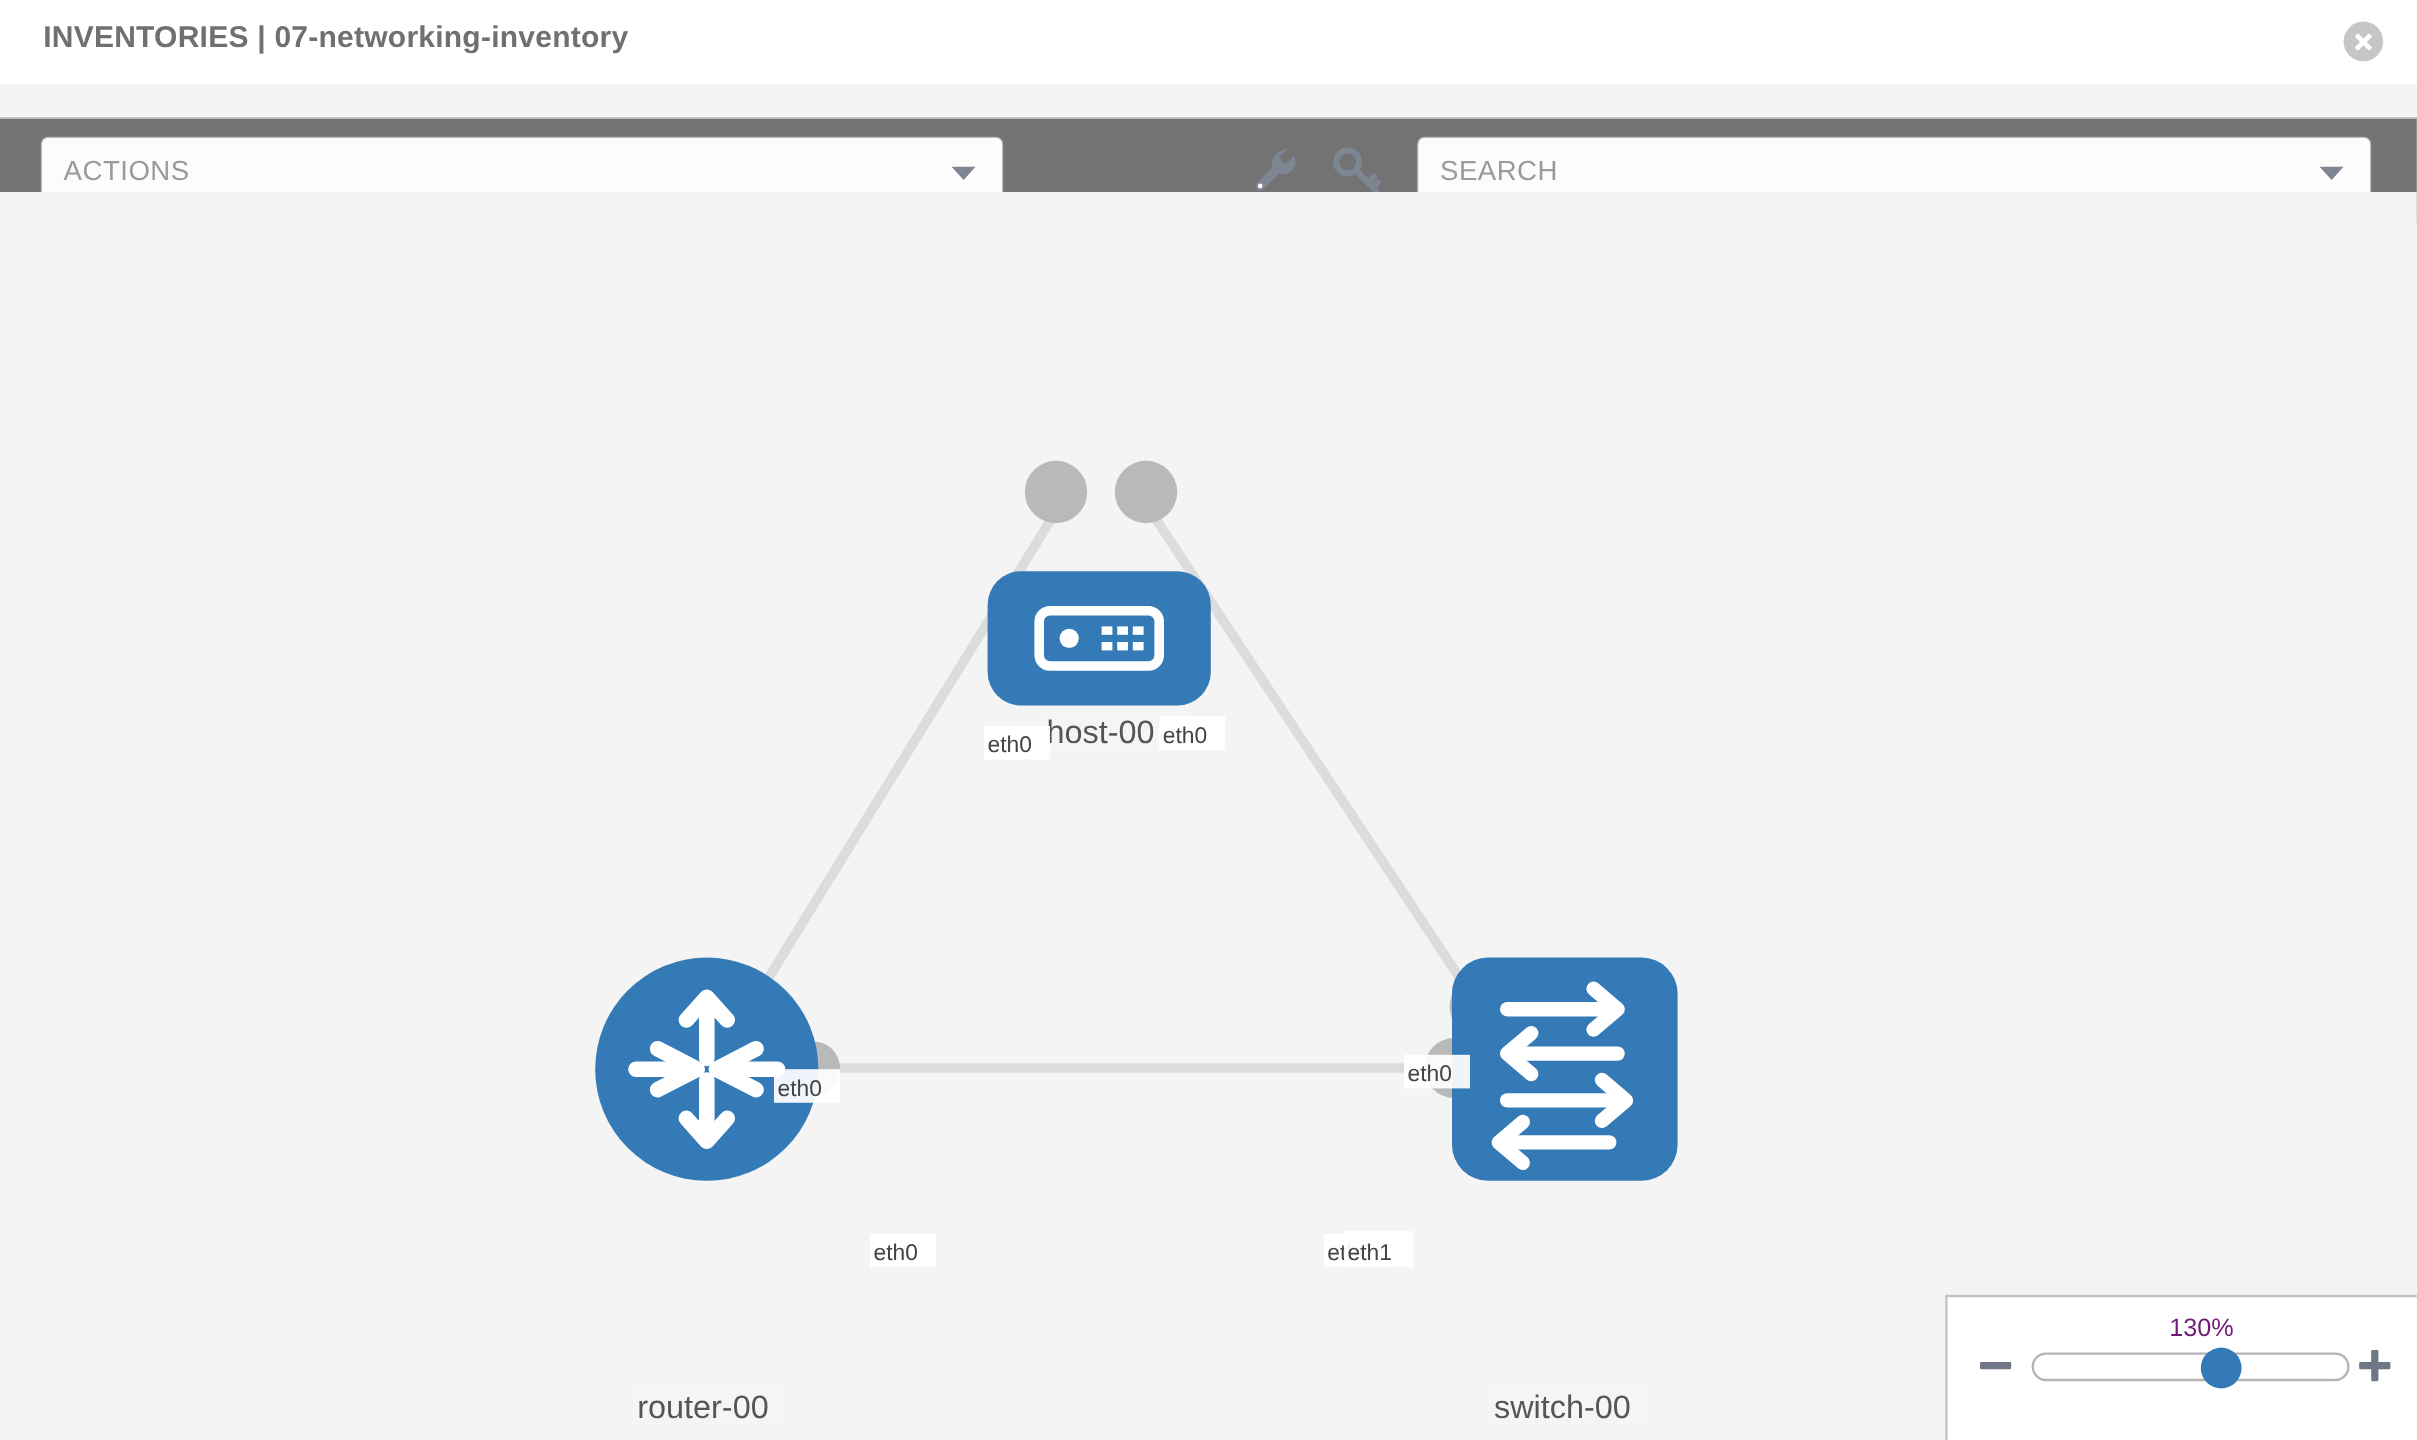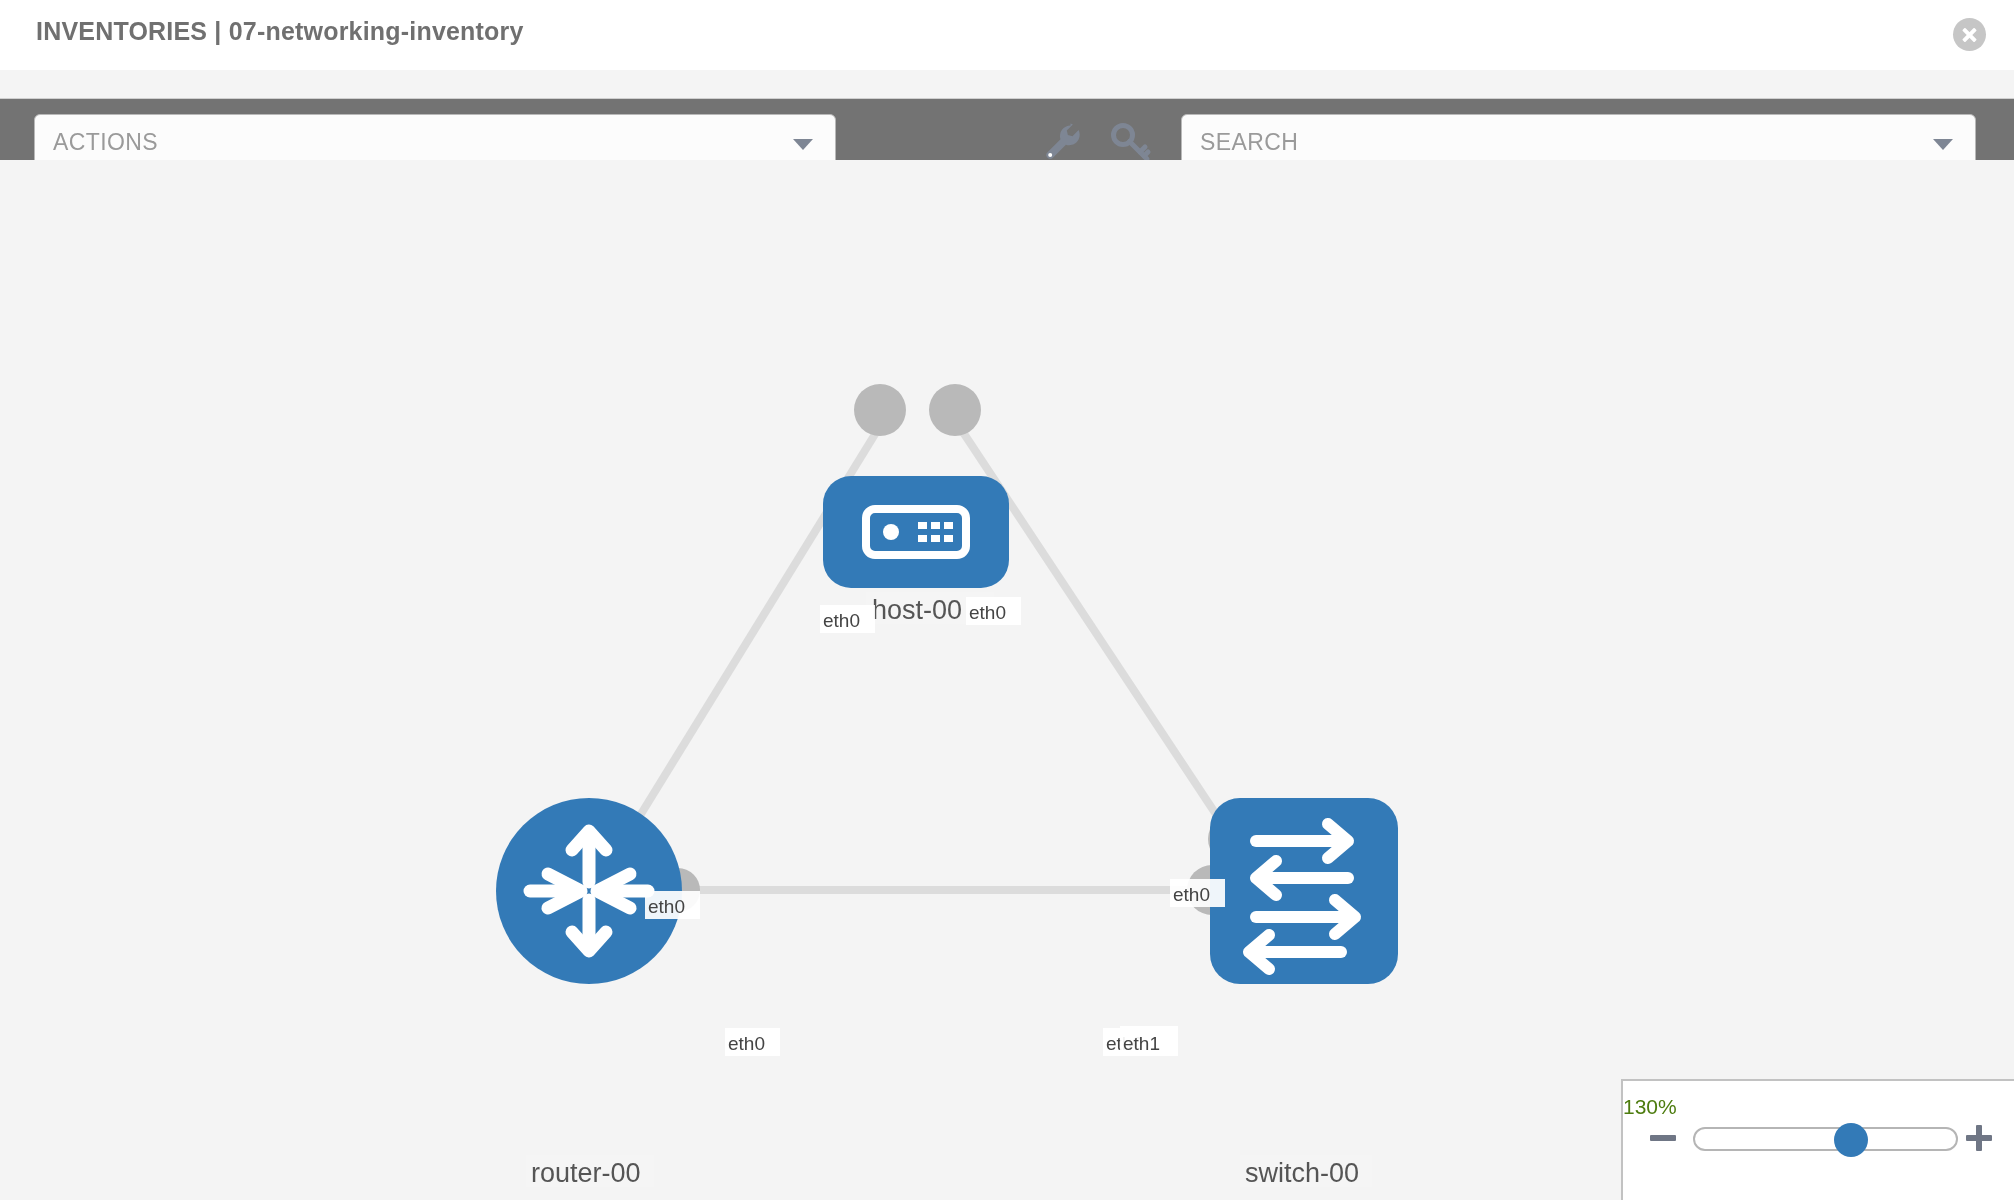--- a/index.html
+++ b/index.html
@@ -118,21 +118,22 @@
   
   .zoom-panel {
     position: absolute; left: 1621px; top: 1079px;
     width: 393px; height: 121px;
     background: #ffffff;
     border: 2px solid #c2c2c2;
     border-right: none; border-bottom: none;
   }
   .zoom-level {
     position: absolute; top: 14px; left: 0; width: 100%;
-    font-size: 21px; color: #4d7c0f;
+    text-align: center;
+    font-size: 21px; color: #701a75; padding-left: 32px;
   }
   .zoom-minus, .zoom-plus {
     position: absolute; top: 44px;
     cursor: pointer;
   }
   .zoom-minus { left: 27px; width: 26px; height: 26px; }
   .zoom-plus  { right: 22px; width: 26px; height: 26px; }
   .zoom-minus::before, .zoom-plus::before {
     content: ""; position: absolute;
     left: 0; top: 10px; width: 26px; height: 6px;

